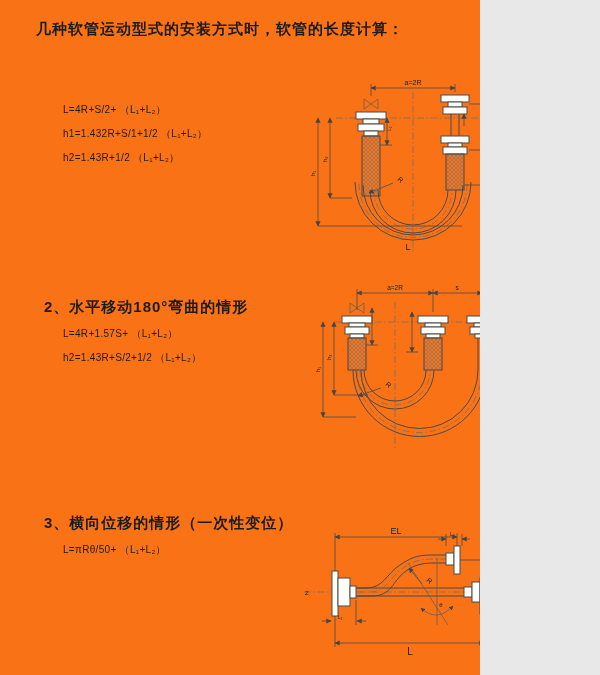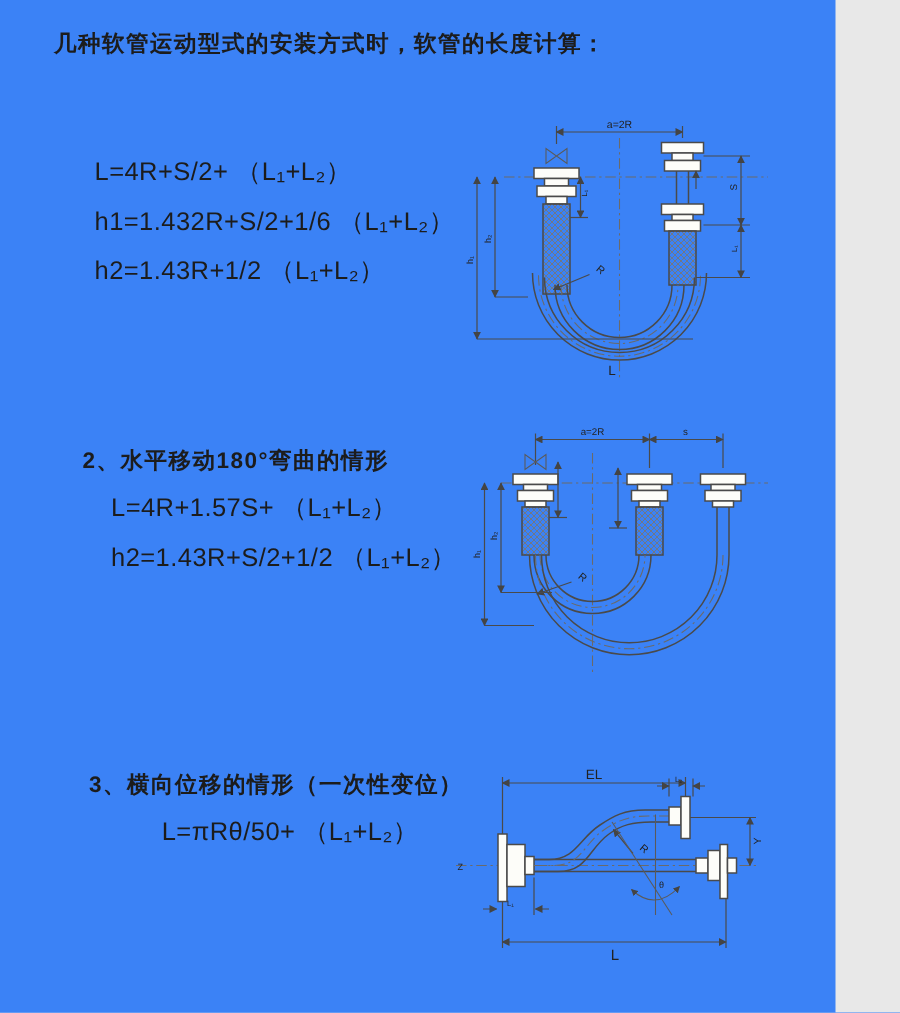--- a/index.html
+++ b/index.html
@@ -1,24 +1,24 @@
 <!DOCTYPE html>
 <html><head>
 <meta charset="utf-8">
 <style>
   html,body{margin:0;padding:0;}
   body{background:#e8e8e8;font-family:"Liberation Sans","DejaVu Sans",sans-serif;}
-  #page{position:relative;width:557px;height:675px;background:#3b82f6;overflow:hidden;color:#1c1c1c;}
+  #page{position:relative;width:480px;height:675px;background:#f97316;overflow:hidden;color:#1c1c1c;}
   .title{position:absolute;left:36px;top:20px;font-size:15px;font-weight:bold;letter-spacing:1px;white-space:nowrap;}
   .section{position:absolute;left:44px;width:280px;}
   .sec-head{font-size:15px;font-weight:bold;letter-spacing:1px;white-space:nowrap;margin-bottom:10px;}
-  .formula{font-size:17px;padding-left:19px;margin-bottom:10px;white-space:nowrap;letter-spacing:0.3px;}
+  .formula{font-size:10px;padding-left:19px;margin-bottom:10px;white-space:nowrap;letter-spacing:0.3px;}
   #sec1{top:103px;}
-  #sec2{top:298px;margin-left:11px;}
-  #sec3{top:514px;text-align:center;}
+  #sec2{top:298px;}
+  #sec3{top:514px;}
   .diag{position:absolute;}
   svg{overflow:visible;}
   .ln{fill:none;stroke:#4a4a4a;stroke-width:1;}
   .th{fill:none;stroke:#5a5a5a;stroke-width:0.7;}
   .dim{fill:none;stroke:#4a4a4a;stroke-width:0.8;}
   .cl{fill:none;stroke:#6a6a6a;stroke-width:0.7;stroke-dasharray:7 2.5 1.5 2.5;}
   .fit{fill:#fdfdf9;stroke:#4a4a4a;stroke-width:1;}
   .braid{fill:url(#braidpat);stroke:#4a4a4a;stroke-width:1;}
   .lb{fill:#222;font-family:"Liberation Sans","DejaVu Sans",sans-serif;}
 </style>
@@ -35,21 +35,21 @@
       <pattern id="braidpat" width="4" height="4" patternUnits="userSpaceOnUse">
         <path d="M0 0 L4 4 M4 0 L0 4" stroke="#777" stroke-width="0.6"></path>
       </pattern>
     </defs>
   </svg>
 
   <div class="title">几种软管运动型式的安装方式时，软管的长度计算：</div>
 
   <div class="section" id="sec1">
     <div class="formula">L=4R+S/2+ （L₁+L₂）</div>
-    <div class="formula">h1=1.432R+S/2+1/6 （L₁+L₂）</div>
+    <div class="formula">h1=1.432R+S/1+1/2 （L₁+L₂）</div>
     <div class="formula">h2=1.43R+1/2 （L₁+L₂）</div>
   </div>
 
   <div class="section" id="sec2">
     <div class="sec-head">
       <span>2、</span><span>水平移动180°弯曲的情形</span>
     </div>
     <div class="formula">L=4R+1.57S+ （L₁+L₂）</div>
     <div class="formula">h2=1.43R+S/2+1/2 （L₁+L₂）</div>
   </div>
@@ -187,21 +187,21 @@
       <text class="lb" x="320" y="372" font-size="6" transform="rotate(-90 320 372)">h₁</text>
       <text class="lb" x="331" y="360" font-size="6" transform="rotate(-90 331 360)">h₂</text>
 
       <line class="dim" x1="366" y1="345" x2="378" y2="345"></line>
       <line class="dim" x1="372" y1="308" x2="372" y2="345" marker-start="url(#arr)" marker-end="url(#arr)"></line>
       <line class="dim" x1="406" y1="352" x2="418" y2="352"></line>
       <line class="dim" x1="412" y1="312" x2="412" y2="352" marker-start="url(#arr)" marker-end="url(#arr)"></line>
     </svg>
   </div>
 
-  <div class="diag" style="left:300px;top:502px;width:300px;height:140px;">
+  <div class="diag" style="left:300px;top:517px;width:300px;height:140px;">
     <svg width="300" height="140" viewBox="300 502 300 140">
       <line class="cl" x1="304" y1="577" x2="506" y2="577"></line>
       <text class="lb" x="305" y="580" font-size="6">Z</text>
 
       <g>
         <rect class="fit" x="332" y="556" width="6" height="45"></rect>
         <rect class="fit" x="338" y="563" width="12" height="28"></rect>
         <rect class="fit" x="350" y="571" width="6" height="12"></rect>
       </g>
 

